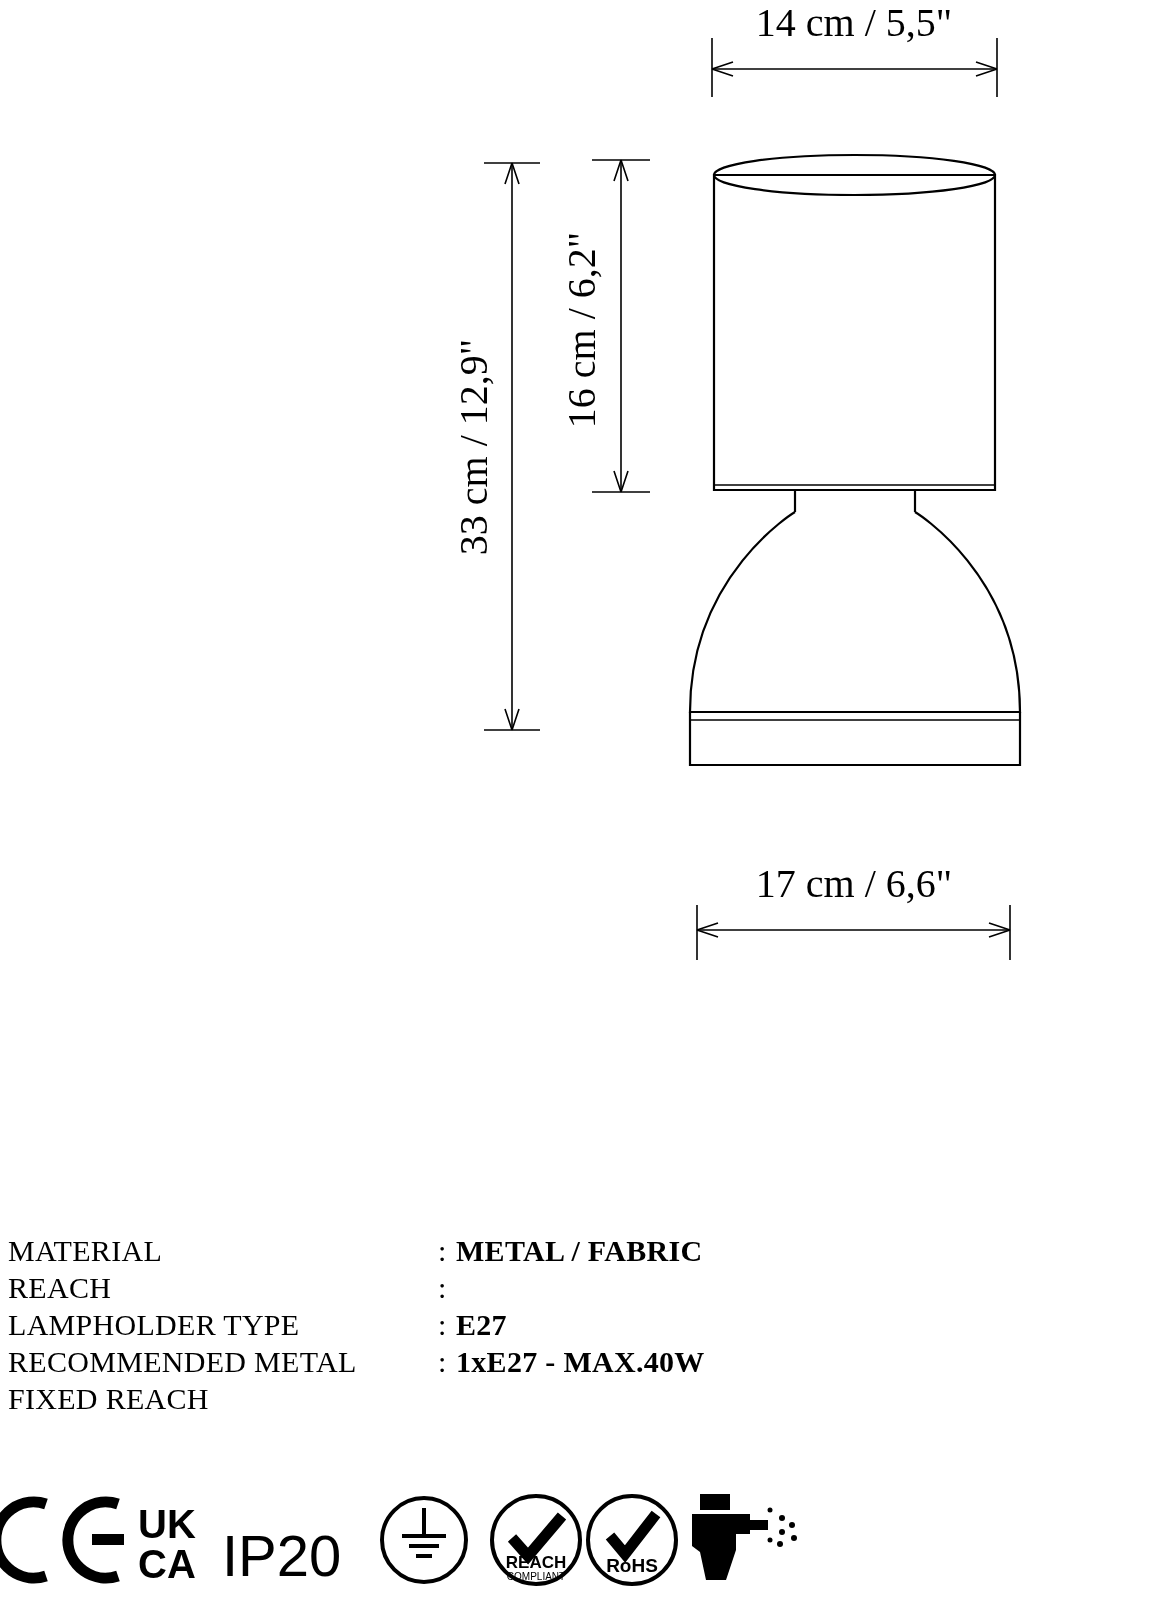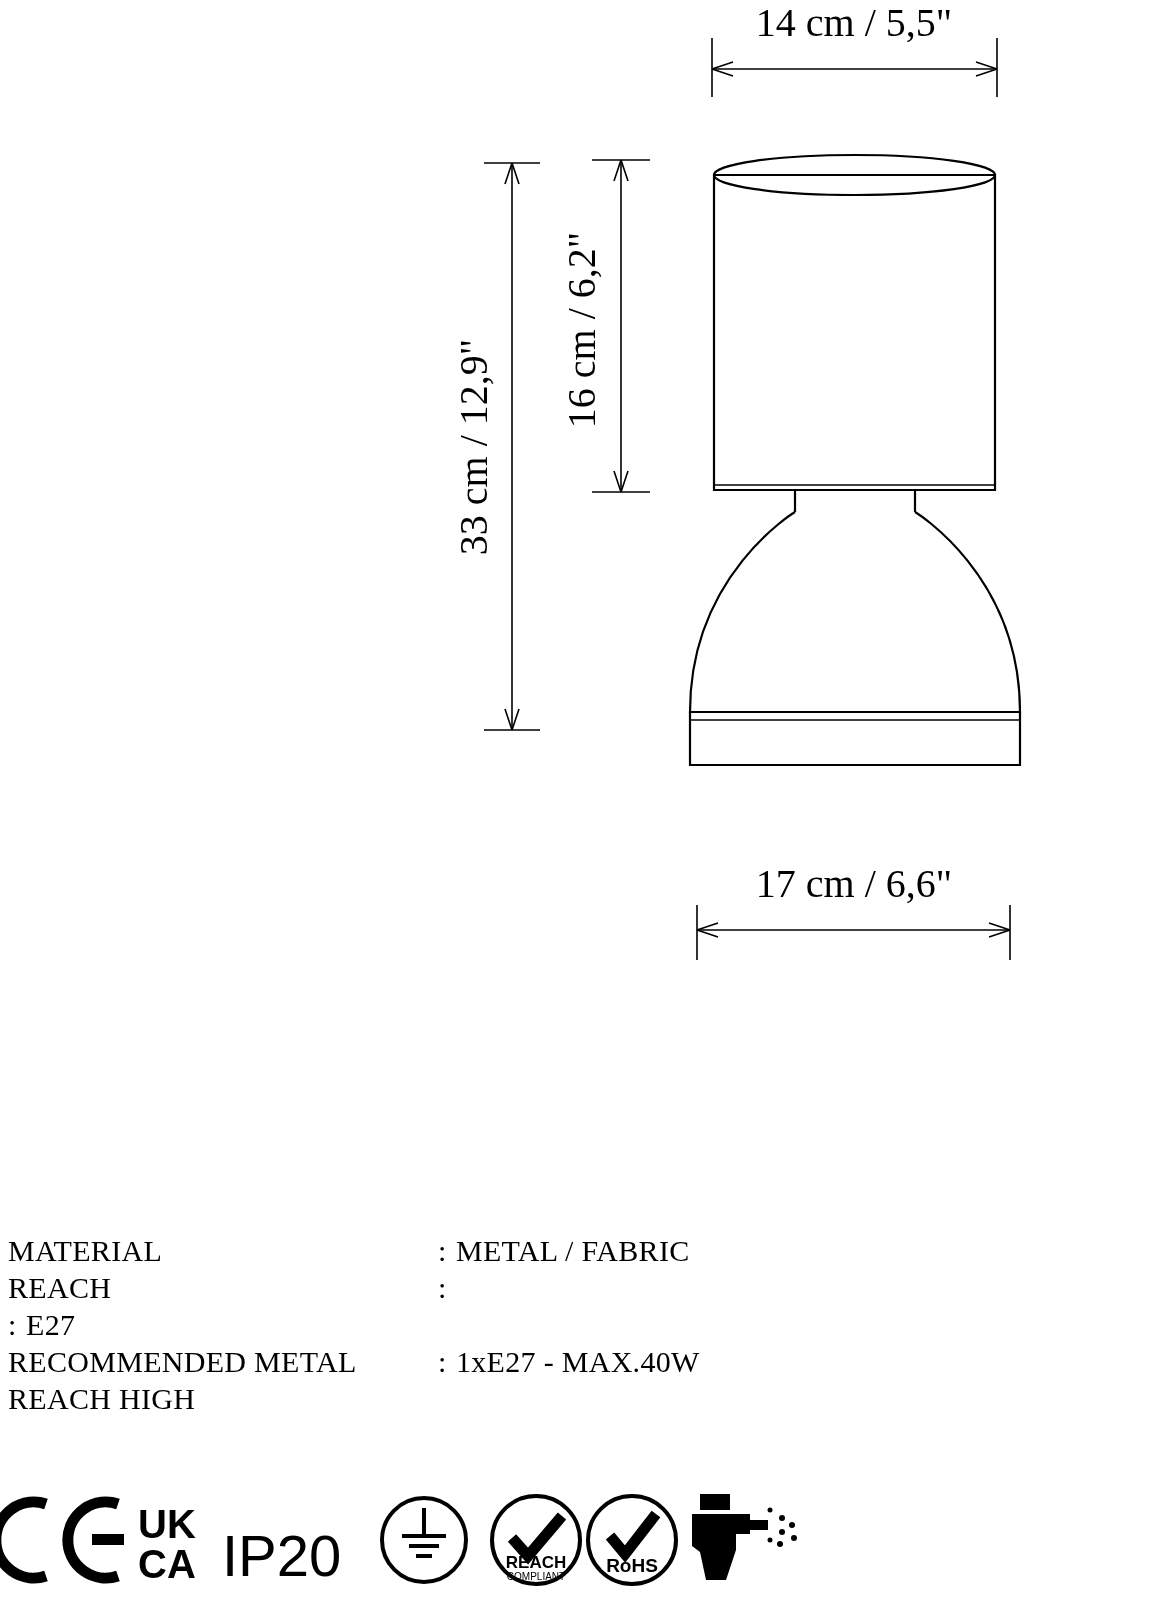--- a/index.html
+++ b/index.html
@@ -41,20 +41,21 @@
   .spec-label {
     width: 430px;
     flex: 0 0 430px;
   }
   .spec-colon {
     width: 18px;
     flex: 0 0 18px;
   }
   .spec-value {
     flex: 1 1 auto;
+    font-weight: bold;
   }
   .spec-single {
     font-size: 30px;
     line-height: 37px;
     letter-spacing: 0.3px;
   }
 
   #badges {
     position: absolute;
     left: 0;
@@ -122,29 +123,30 @@
   <div class="spec-row">
     <span class="spec-label">MATERIAL</span>
     <span class="spec-colon">:</span>
     <span class="spec-value">METAL / FABRIC</span>
   </div>
   <div class="spec-row">
     <span class="spec-label">REACH</span>
     <span class="spec-colon">:</span>
   </div>
   <div class="spec-row">
+    <span class="spec-label">LAMPHOLDER TYPE</span>
     <span class="spec-colon">:</span>
     <span class="spec-value">E27</span>
   </div>
   <div class="spec-row">
     <span class="spec-label">RECOMMENDED METAL</span>
     <span class="spec-colon">:</span>
     <span class="spec-value">1xE27 - MAX.40W</span>
   </div>
-  <div class="spec-single">REACH HIGH</div>
+  <div class="spec-single">FIXED REACH</div>
 </div>
 
 <svg id="badges" viewBox="0 0 1165 120">
 
   <g>
     <path d="M58 60 a44 44 0 1 0 0 0.001 M58 22 A38 38 0 1 0 58 98" fill="none" stroke="#000" stroke-width="0"></path>
     <path d="M46 24 A38 38 0 1 0 46 96" fill="none" stroke="#000" stroke-width="11"></path>
     <path d="M118 24 A38 38 0 1 0 118 96" fill="none" stroke="#000" stroke-width="11"></path>
     <rect x="92" y="54" width="32" height="11" fill="#000"></rect>
   </g>

